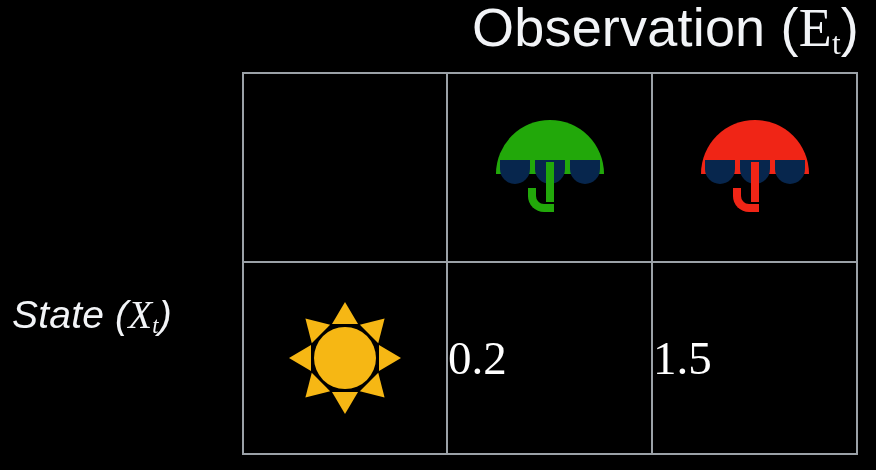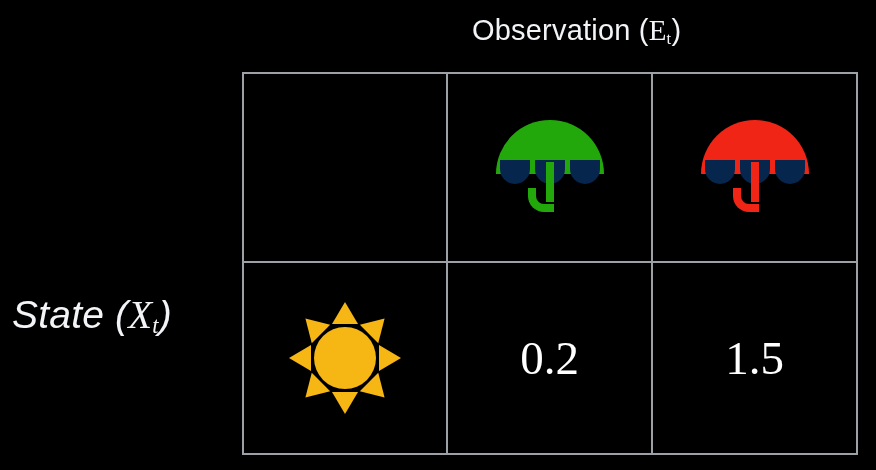--- a/index.html
+++ b/index.html
@@ -22,22 +22,22 @@
     position: absolute;
     color: #f2f4f7;
     font-family: "Liberation Sans", sans-serif;
     font-weight: 300;
     letter-spacing: 0.2px;
     white-space: nowrap;
     line-height: 1;
   }
   #observation-caption {
     left: 472px;
-    top: 16px;
-    font-size: 29px;
+    top: 0;
+    font-size: 54px;
   }
   #state-caption {
     left: 12px;
     top: 295px;
     font-size: 39px;
     font-style: italic;
   }
   .var-serif {
     font-family: "Liberation Serif", serif;
     font-weight: 400;
@@ -55,21 +55,20 @@
     left: 242px;
     top: 72px;
     width: 608px;
     height: 383px;
     border-collapse: collapse;
     table-layout: fixed;
   }
   #matrix-table td {
     border: 2px solid #9ba1a7;
     padding: 0;
-    text-align: center;
     vertical-align: middle;
     background: #000000;
   }
   .col-state  { width: 202px; }
   .col-obs    { width: 203px; }
   .row-head   { height: 126px; }
   .row-body   { height: 128px; }
 
   .cell-header {
     background: #07264d;

